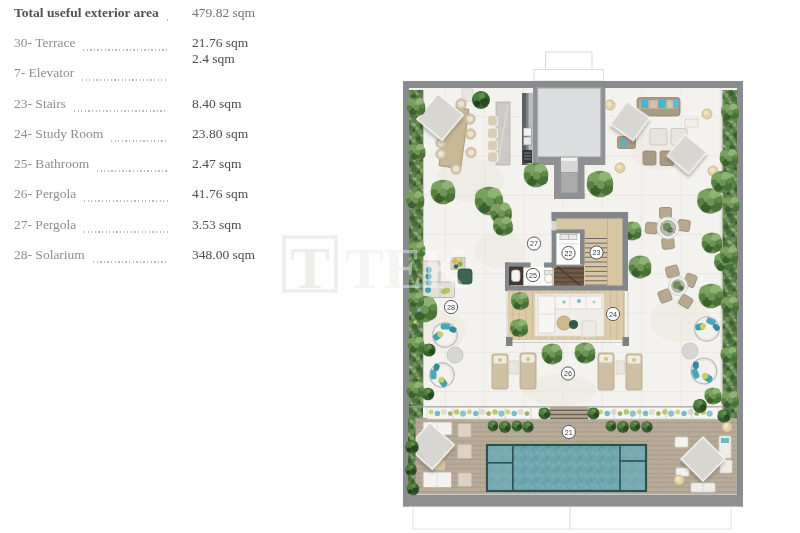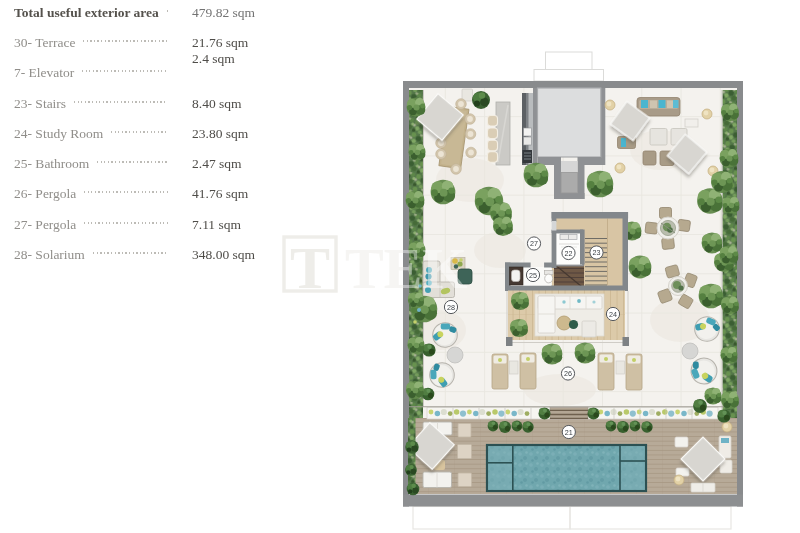--- a/index.html
+++ b/index.html
@@ -1,16 +1,16 @@
 <!DOCTYPE html>
 <html><head><meta charset="utf-8">
 <style>
 html,body{margin:0;padding:0;width:800px;height:533px;background:#fff;overflow:hidden}
 body{font-family:"Liberation Serif",serif;position:relative}
-.row{position:absolute;left:14px;width:158px;display:flex;align-items:flex-start;height:16px}
+.row{position:absolute;left:14px;width:158px;display:flex;align-items:flex-end;height:16px}
 .row .lbl{font-size:13.5px;color:#908e8a;white-space:nowrap}
 .row .dots{flex:1;height:1.6px;margin:5px 4px 0 8px;background:repeating-linear-gradient(90deg,#bdbbb6 0 1.3px,transparent 1.3px 3.6px)}
 .val{position:absolute;left:192px;height:16px;line-height:16px;font-size:13.5px;color:#4f4d49;white-space:nowrap}
 .trow .lbl{color:#55524d;font-weight:bold}
 svg{position:absolute;left:0;top:0}
 </style></head><body>
 
 <div class="row trow" style="top:5px">
     <span class="lbl">Total useful exterior area</span>
     <span class="dots"></span>
@@ -50,21 +50,21 @@
 <div class="row" style="top:186px">
     <span class="lbl">26- Pergola</span>
     <span class="dots"></span>
   </div>
 <span class="val" style="top:186px">41.76 sqm</span>
 
 <div class="row" style="top:217px">
     <span class="lbl">27- Pergola</span>
     <span class="dots"></span>
   </div>
-<span class="val" style="top:217px">7.11 sqm</span>
+<span class="val" style="top:217px">3.53 sqm</span>
 
 <div class="row" style="top:247px">
     <span class="lbl">28- Solarium</span>
     <span class="dots"></span>
   </div>
 <span class="val" style="top:247px">348.00 sqm</span>
 
 <svg width="800" height="533" viewBox="0 0 800 533">
 <defs>
 <filter id="sh" x="-40%" y="-40%" width="190%" height="190%">

